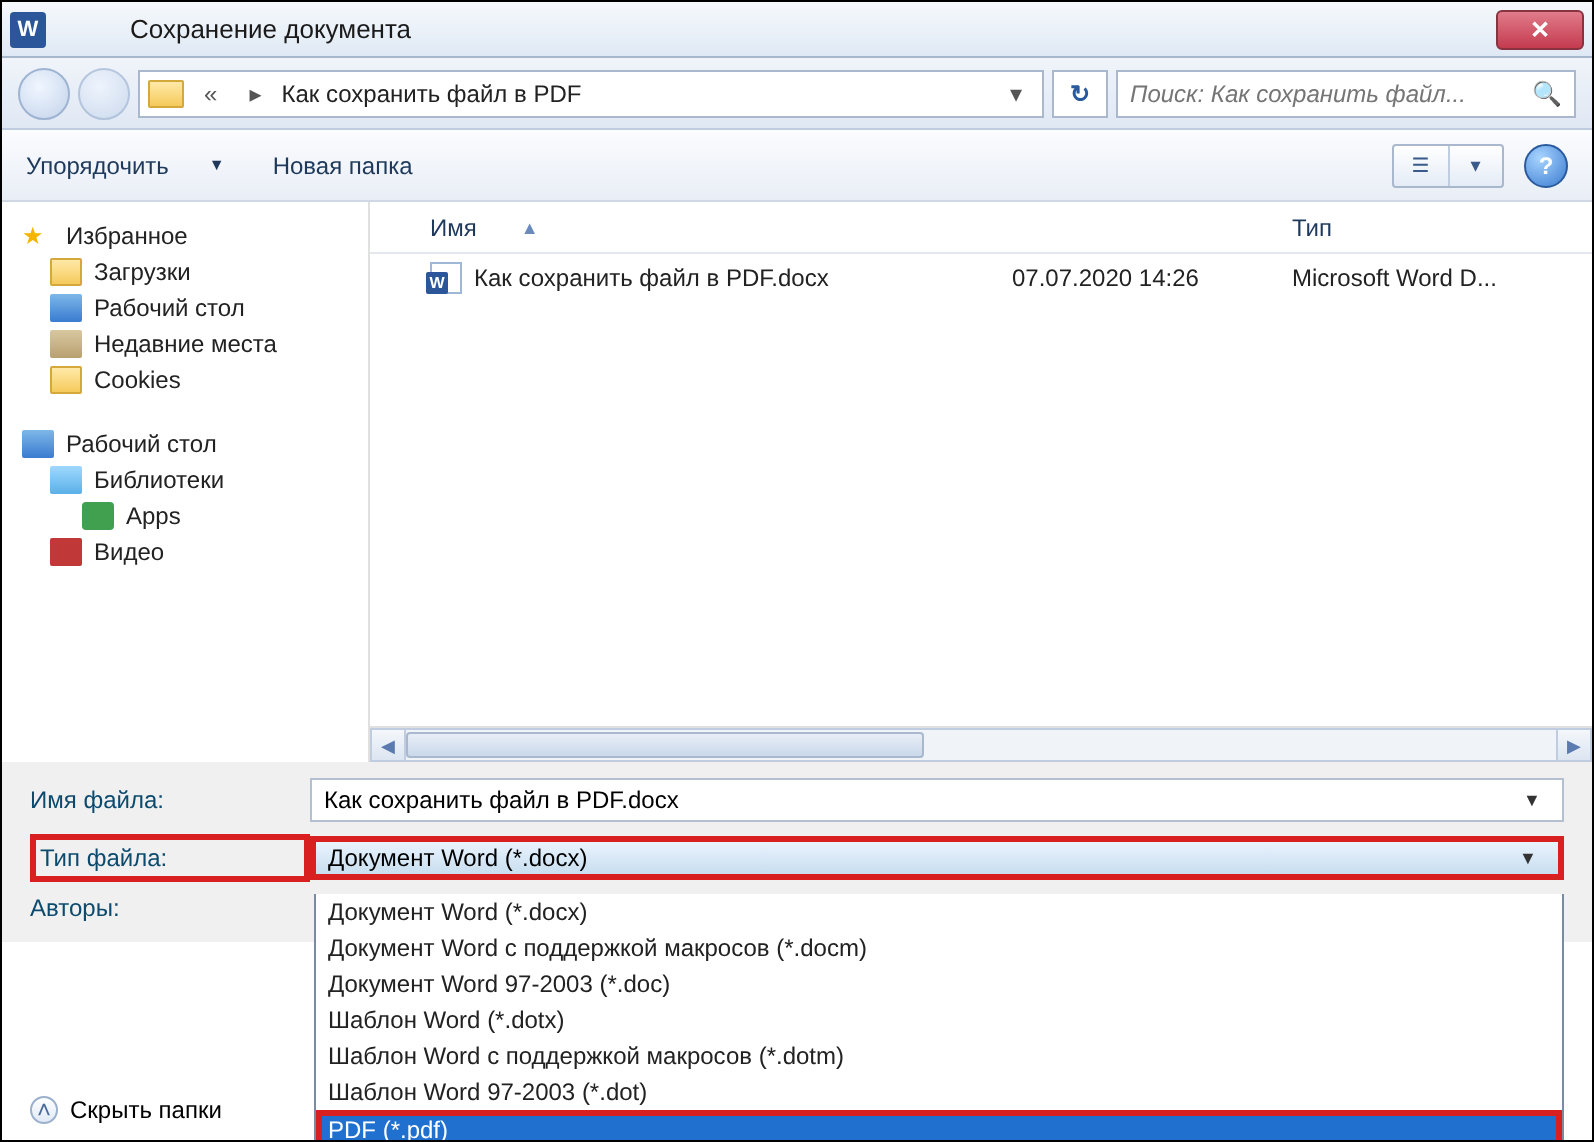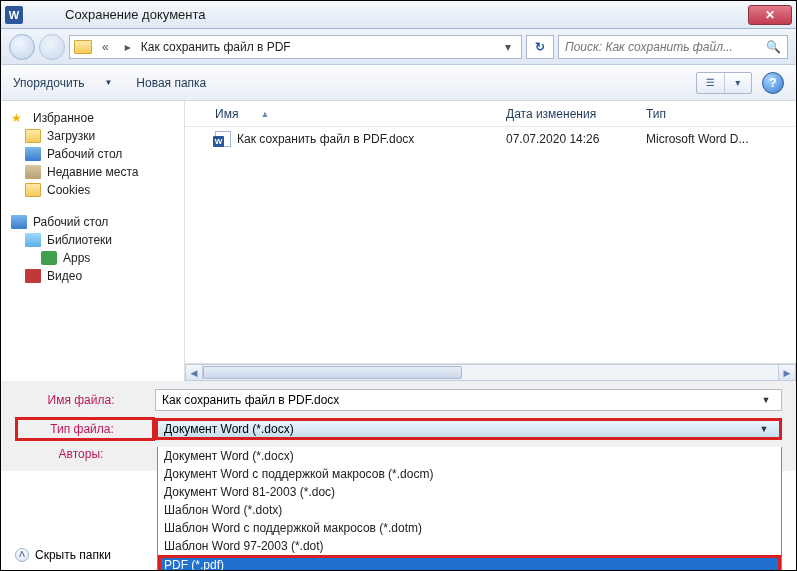--- a/index.html
+++ b/index.html
@@ -60,21 +60,21 @@
 .docx-ico { width: 16px; height: 16px; background: #fff; border: 1px solid #a0b8d8; position: relative; }
 .docx-ico::after { content: "W"; position: absolute; bottom: -1px; left: -3px; width: 11px; height: 11px; background: #2b579a; color: #fff; font-size: 8px; font-weight: bold; display: flex; align-items: center; justify-content: center; border-radius: 1px; }
 .file-scroll { margin-top: auto; height: 18px; border-top: 1px solid #e0e0e0; display: flex; }
 .scroll-arrow { width: 18px; background: linear-gradient(#f4f7fb, #dce5f1); border: 1px solid #c0cde0; display: flex; align-items: center; justify-content: center; color: #5a7ab0; font-size: 9px; }
 .scroll-track { flex: 1; background: #f0f3f8; border-top: 1px solid #c0cde0; border-bottom: 1px solid #c0cde0; position: relative; }
 .scroll-thumb { position: absolute; left: 0; top: 1px; bottom: 1px; width: 45%; background: linear-gradient(#e8eef7, #cad8ea); border: 1px solid #a9b8cc; border-radius: 2px; }
 
 
 .form-area { padding: 8px 14px 4px 14px; background: #f0f0f0; }
 .form-row { display: flex; align-items: center; margin-bottom: 6px; }
-.form-label { width: 140px; text-align: center; padding-right: 8px; color: #be185d; }
+.form-label { width: 140px; text-align: left; padding-right: 8px; color: #0c4a6e; }
 .form-field { flex: 1; height: 22px; background: #fff; border: 1px solid #b4c0d0; display: flex; align-items: center; padding: 0 6px; position: relative; }
 .select-field { background: linear-gradient(#eaf3fe, #c8deef); }
 .select-arrow { margin-left: auto; width: 18px; text-align: center; color: #333; font-size: 9px; }
 .highlight-red { border: 3px solid #d82020 !important; }
 .authors-val { color: #666; }
 
 
 .dropdown { position: absolute; left: 156px; right: 14px; top: 446px; background: #fff; border: 1px solid #7a8aa0; border-top: none; z-index: 10; }
 .dd-item { padding: 2px 6px; color: #222; }
 .dd-item.sel { background: #2070d0; color: #fff; }
@@ -176,21 +176,20 @@
       </div>
     </div>
   </div>
 
   <div class="file-area">
     <div class="file-header">
       <div class="col-name">
         <span>Имя</span>
         <span class="sort-arrow">▲</span>
       </div>
-      <div class="col-date">Дата изменения</div>
       <div class="col-type">Тип</div>
     </div>
     <div class="file-row">
       <div class="file-name">
         <span class="docx-ico"></span>
         <span>Как сохранить файл в PDF.docx</span>
       </div>
       <div class="col-date">07.07.2020 14:26</div>
       <div class="col-type">Microsoft Word D...</div>
     </div>
@@ -221,21 +220,21 @@
   </div>
   <div class="form-row">
     <div class="form-label">Авторы:</div>
     <div class="authors-val"></div>
   </div>
 </div>
 
 <div class="dropdown">
   <div class="dd-item">Документ Word (*.docx)</div>
   <div class="dd-item">Документ Word с поддержкой макросов (*.docm)</div>
-  <div class="dd-item">Документ Word 81-2003 (*.doc)</div>
+  <div class="dd-item">Документ Word 97-2003 (*.doc)</div>
   <div class="dd-item">Шаблон Word (*.dotx)</div>
   <div class="dd-item">Шаблон Word с поддержкой макросов (*.dotm)</div>
   <div class="dd-item">Шаблон Word 97-2003 (*.dot)</div>
   <div class="dd-item sel highlight-red">PDF (*.pdf)</div>
 </div>
 
 <div class="footer">
   <div class="chev">
     <span>˄</span>
   </div>

